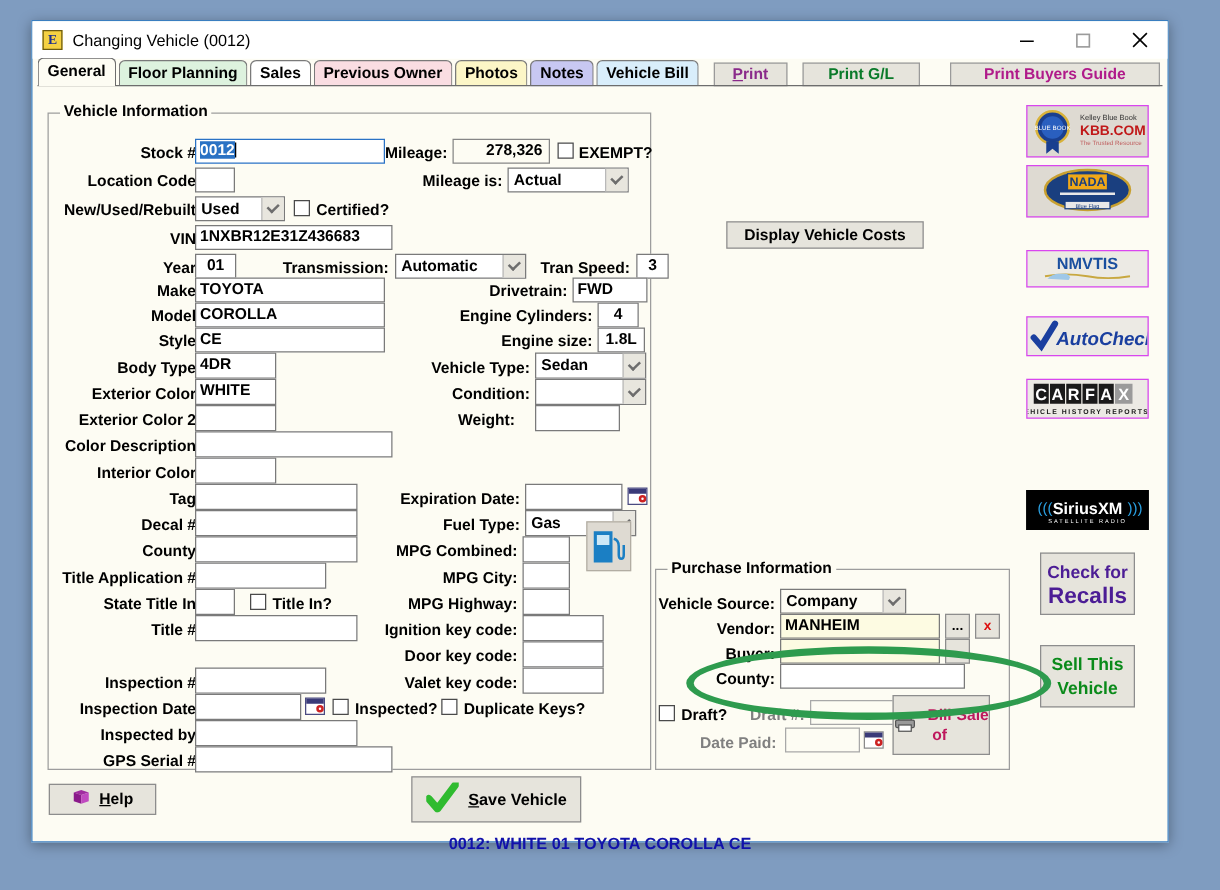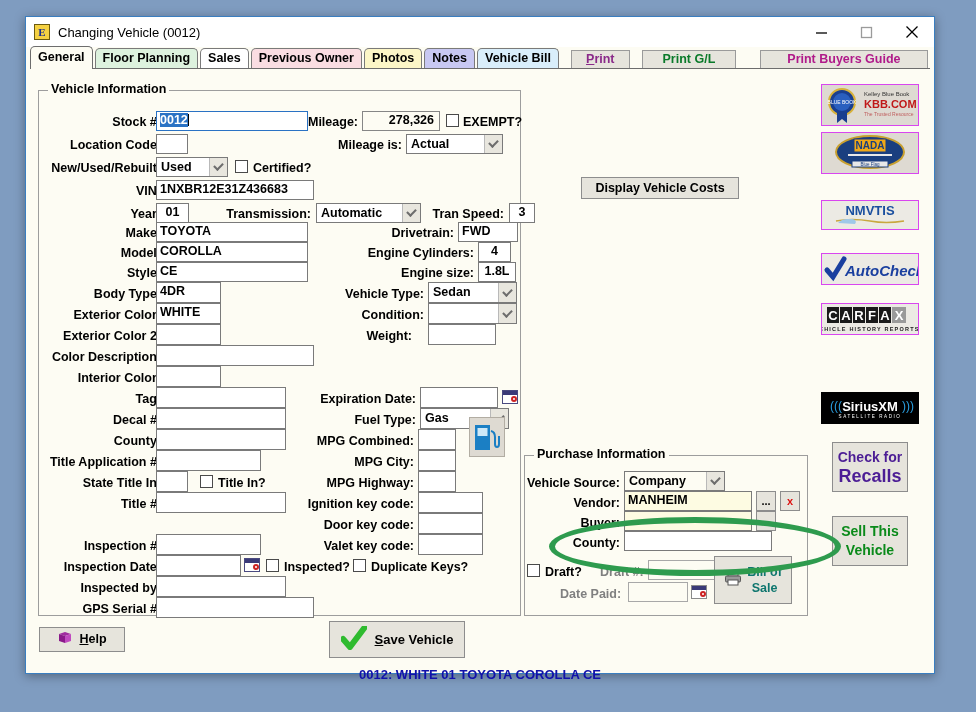--- a/index.html
+++ b/index.html
@@ -327,21 +327,21 @@
       <div class="calicon" style="left:665px;top:515px;border-color:#8a8a8a;"></div>
 
       <div class="btn" style="left:688px;top:486px;width:78px;height:48px;flex-direction:row;gap:5px;">
         <span>
           <svg width="18" height="18" viewBox="0 0 18 18">
             <rect x="4" y="2" width="10" height="5" fill="#fff" stroke="#555" stroke-width="1"></rect>
             <rect x="1.5" y="7" width="15" height="6" rx="1.2" fill="#9a9a9a" stroke="#555" stroke-width="1"></rect>
             <rect x="4" y="11" width="10" height="5" fill="#fff" stroke="#555" stroke-width="1"></rect>
           </svg>
         </span>
-        <span style="display:flex;flex-direction:column;color:#0f766e;line-height:16px;">
+        <span style="display:flex;flex-direction:row;color:#be185d;line-height:16px;">
           <span>Bill of</span>
           <span>Sale</span>
         </span>
       </div>
 
       <div id="ellipse"></div>
 
       <div class="logobox" style="left:795px;top:14px;width:98px;height:42px;">
         <svg width="96" height="40" viewBox="0 0 96 40">
           <circle cx="20" cy="17" r="13" fill="#1a3f8f" stroke="#d8b23a" stroke-width="2"></circle>

